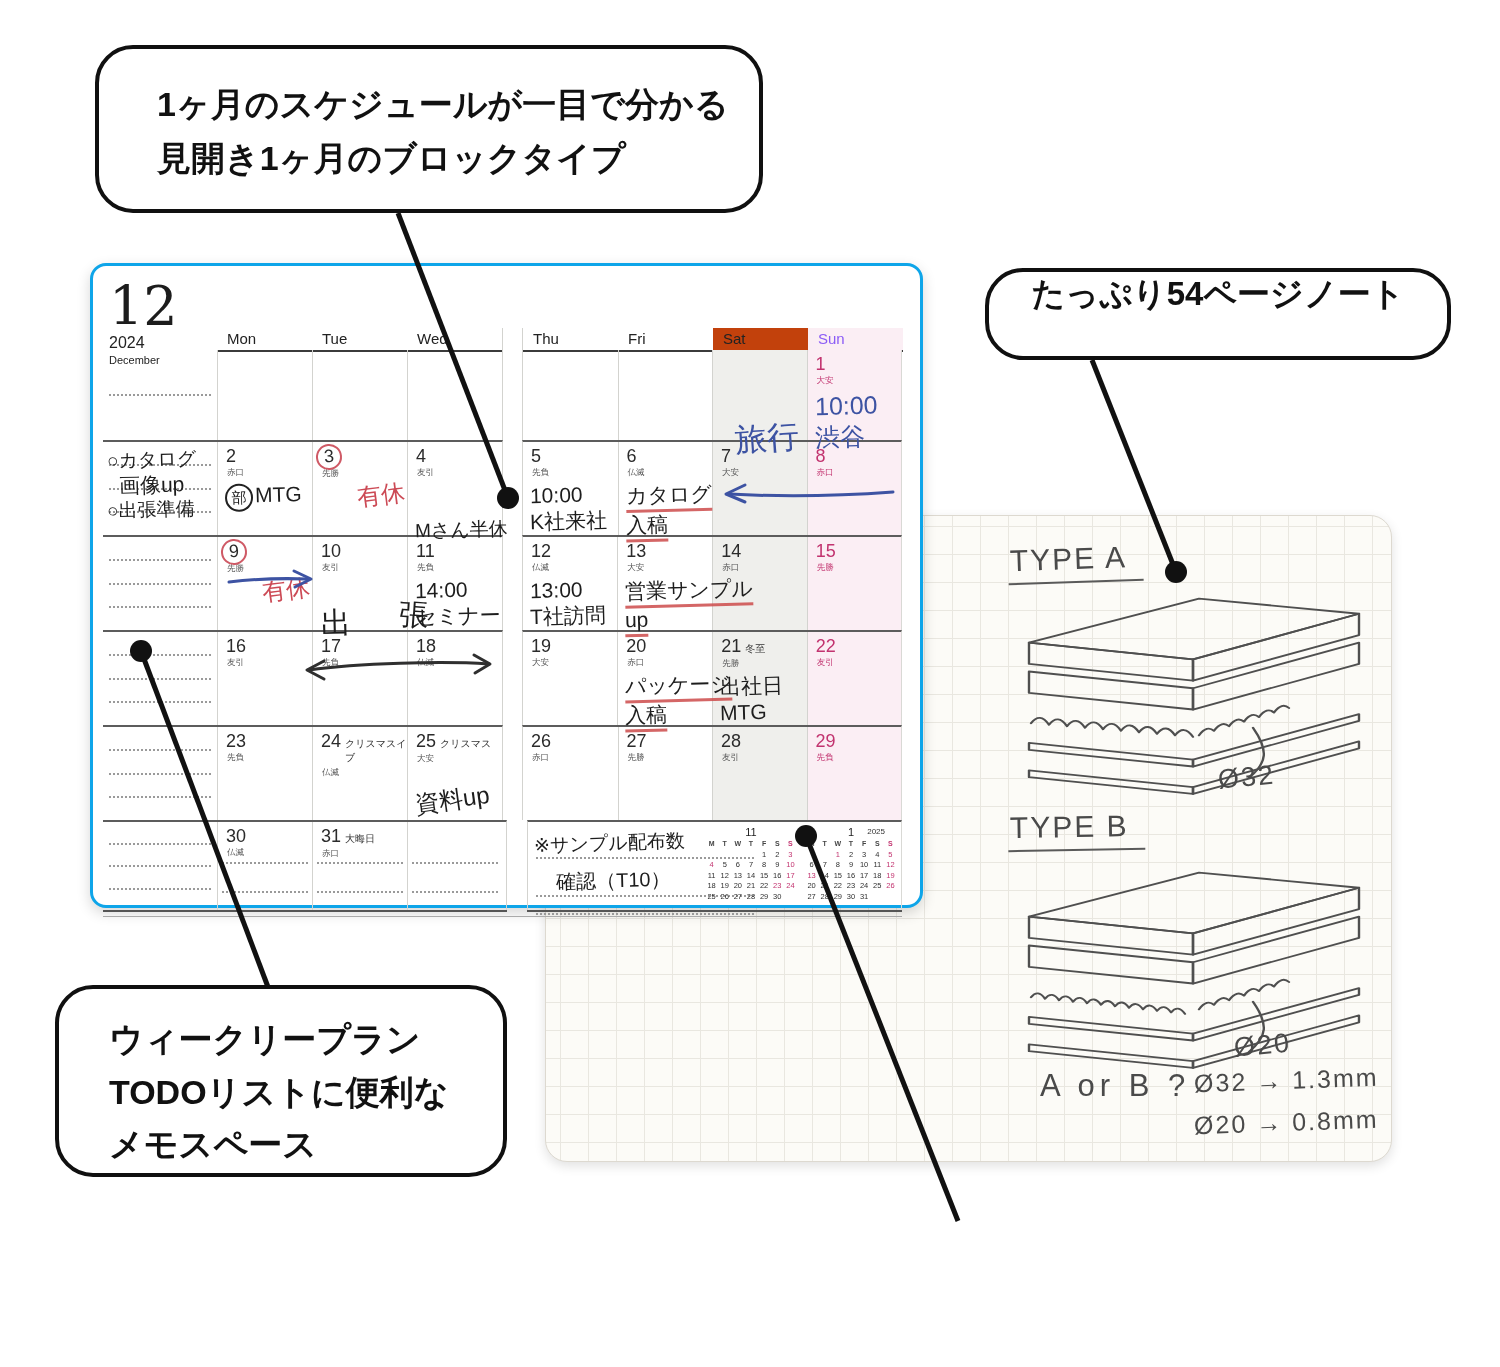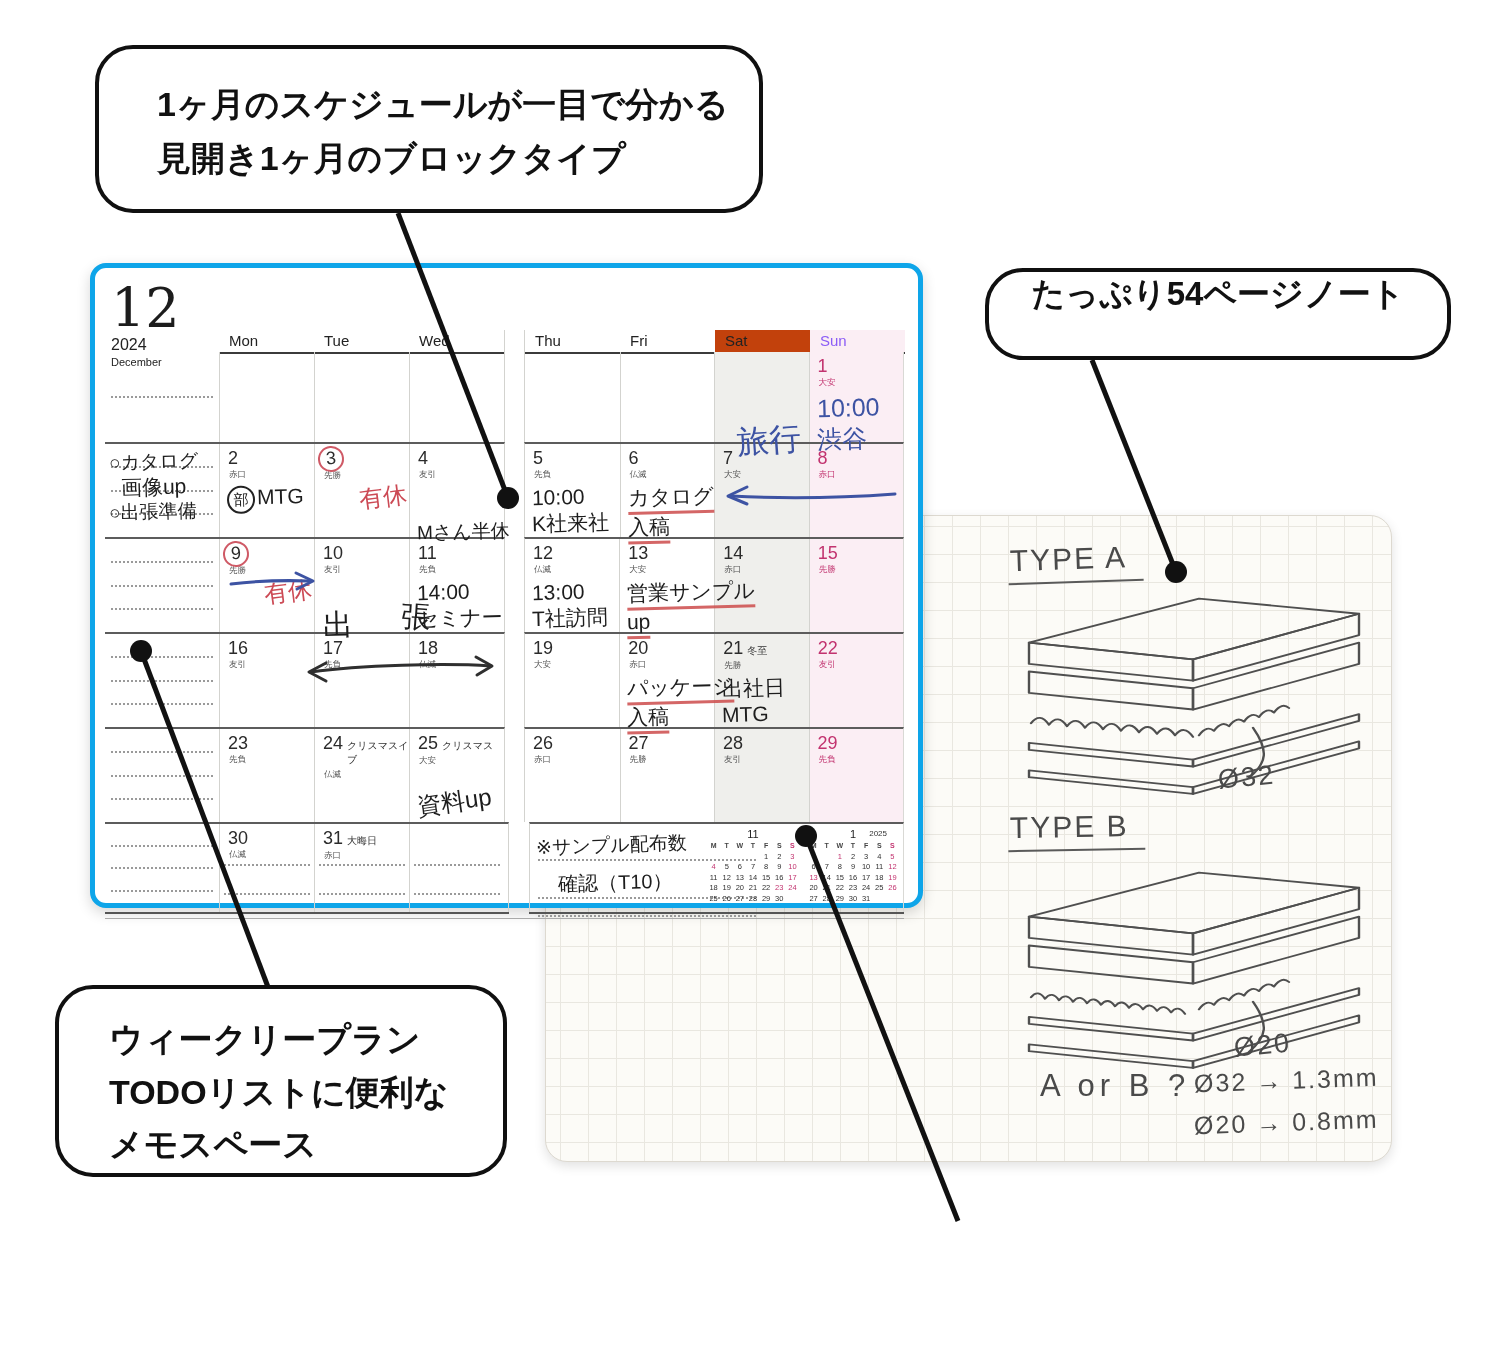--- a/index.html
+++ b/index.html
@@ -29,21 +29,21 @@
   #nb-typea{left:462px;top:26px;font-size:30px;border-bottom:2px solid #5a5a5a;padding:0 16px 5px 2px;transform:rotate(-2deg);}
   #nb-typeb{left:462px;top:294px;font-size:30px;border-bottom:2px solid #5a5a5a;padding:0 16px 5px 2px;transform:rotate(-1deg);}
   #nb-dia-a{left:672px;top:246px;font-size:27px;transform:rotate(-5deg);}
   #nb-dia-b{left:688px;top:514px;font-size:27px;transform:rotate(-5deg);}
   #nb-q{left:494px;top:552px;font-size:31px;letter-spacing:5px;}
   #nb-n1{left:648px;top:550px;font-size:25px;transform:rotate(-2deg);}
   #nb-n2{left:648px;top:592px;font-size:25px;transform:rotate(-2deg);}
 
   
   .cal-page{position:absolute;left:90px;top:263px;width:833px;height:645px;background:#fff;
-            border:5px solid #0ea5e9;border-radius:16px;box-shadow:0 5px 14px rgba(0,0,0,.16);z-index:2;box-sizing:border-box;}
+            border:3px solid #0ea5e9;border-radius:16px;box-shadow:0 5px 14px rgba(0,0,0,.16);z-index:2;box-sizing:border-box;}
   .month-block{position:absolute;left:16px;top:14px;z-index:2;}
   .mnum{font-family:"DejaVu Serif","Liberation Serif",serif;font-size:54px;line-height:1;color:#1c1c1c;}
   .myear{font-size:16px;color:#222;}
   .mname{font-size:11px;margin-top:2px;color:#222;}
 
   .cal-grid{position:absolute;left:10px;top:30px;width:799px;}
   .week-row{display:flex;}
   .half{display:flex;box-sizing:border-box;}
   .half.left{width:409px;border-right:1px solid #d3d3cf;}
   .half.right{width:380px;border-left:1px solid #d3d3cf;border-right:1px solid #d9d9d5;}

